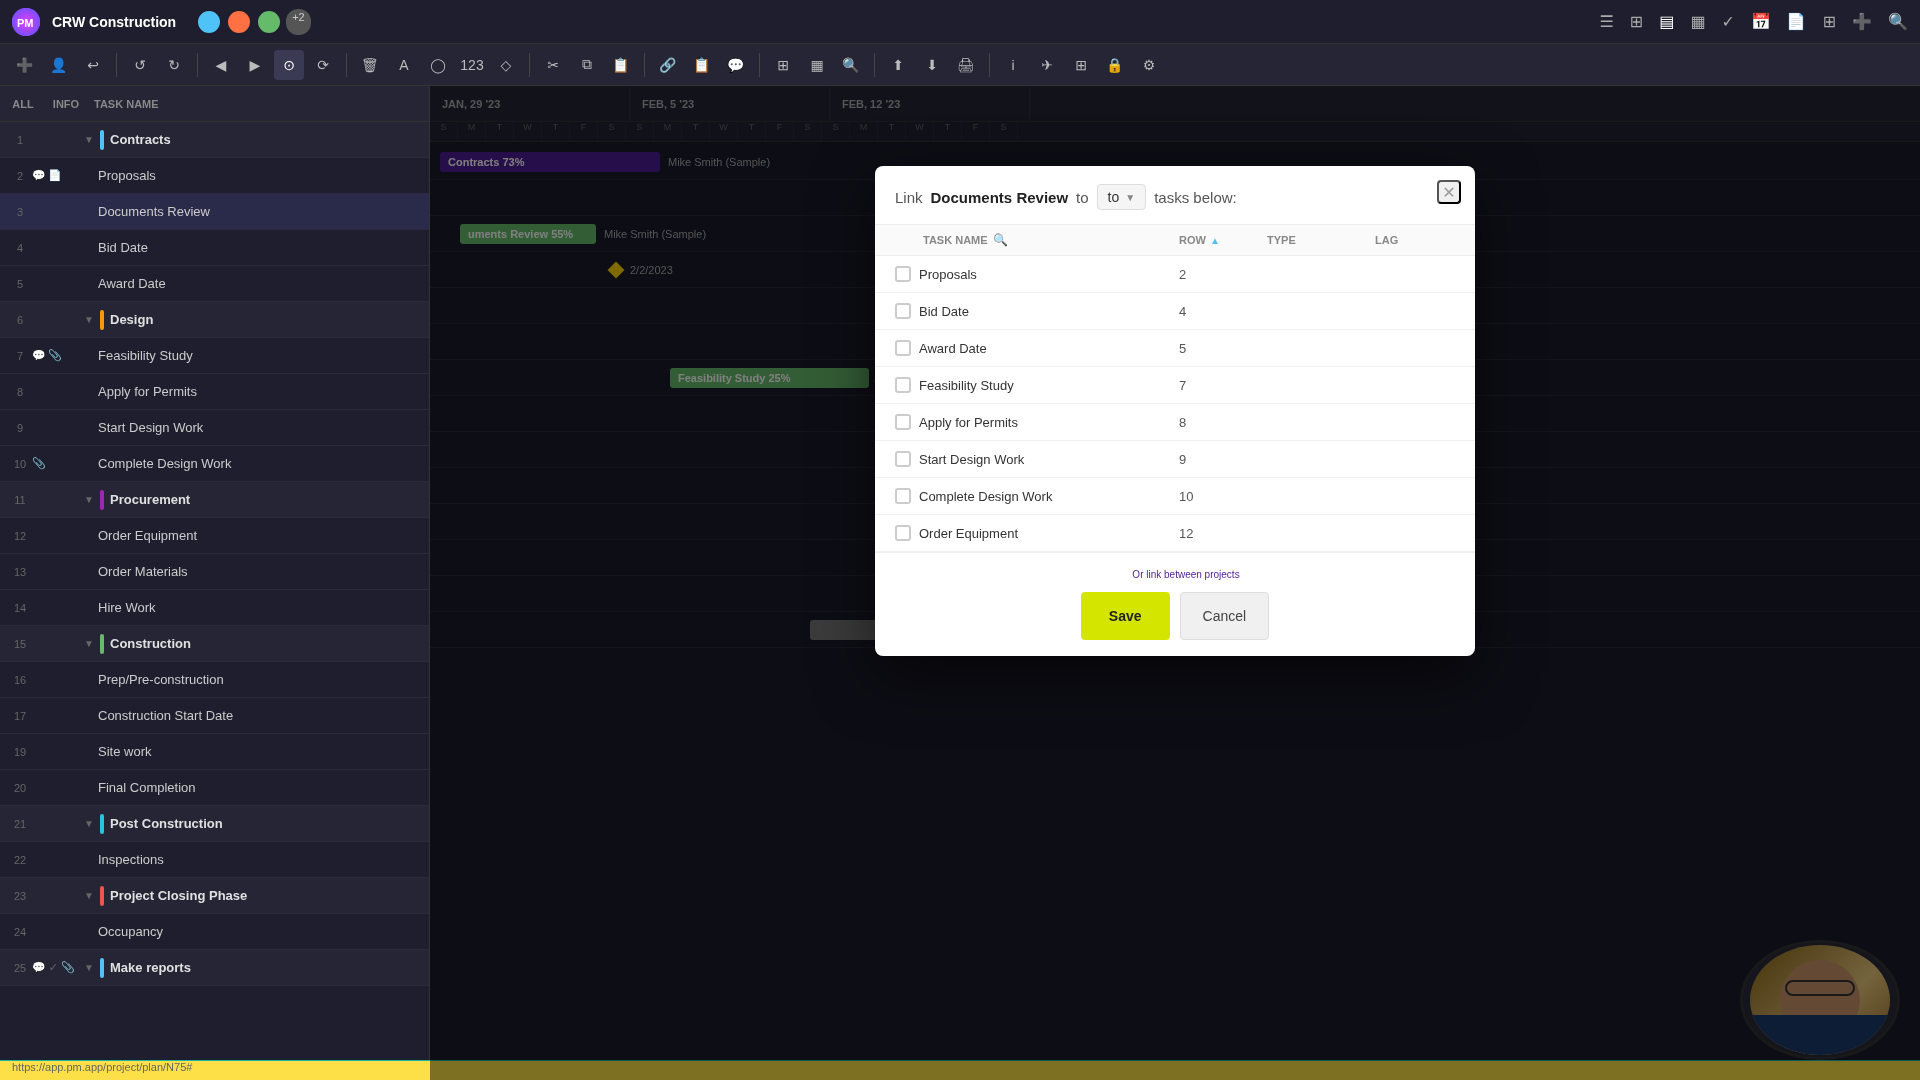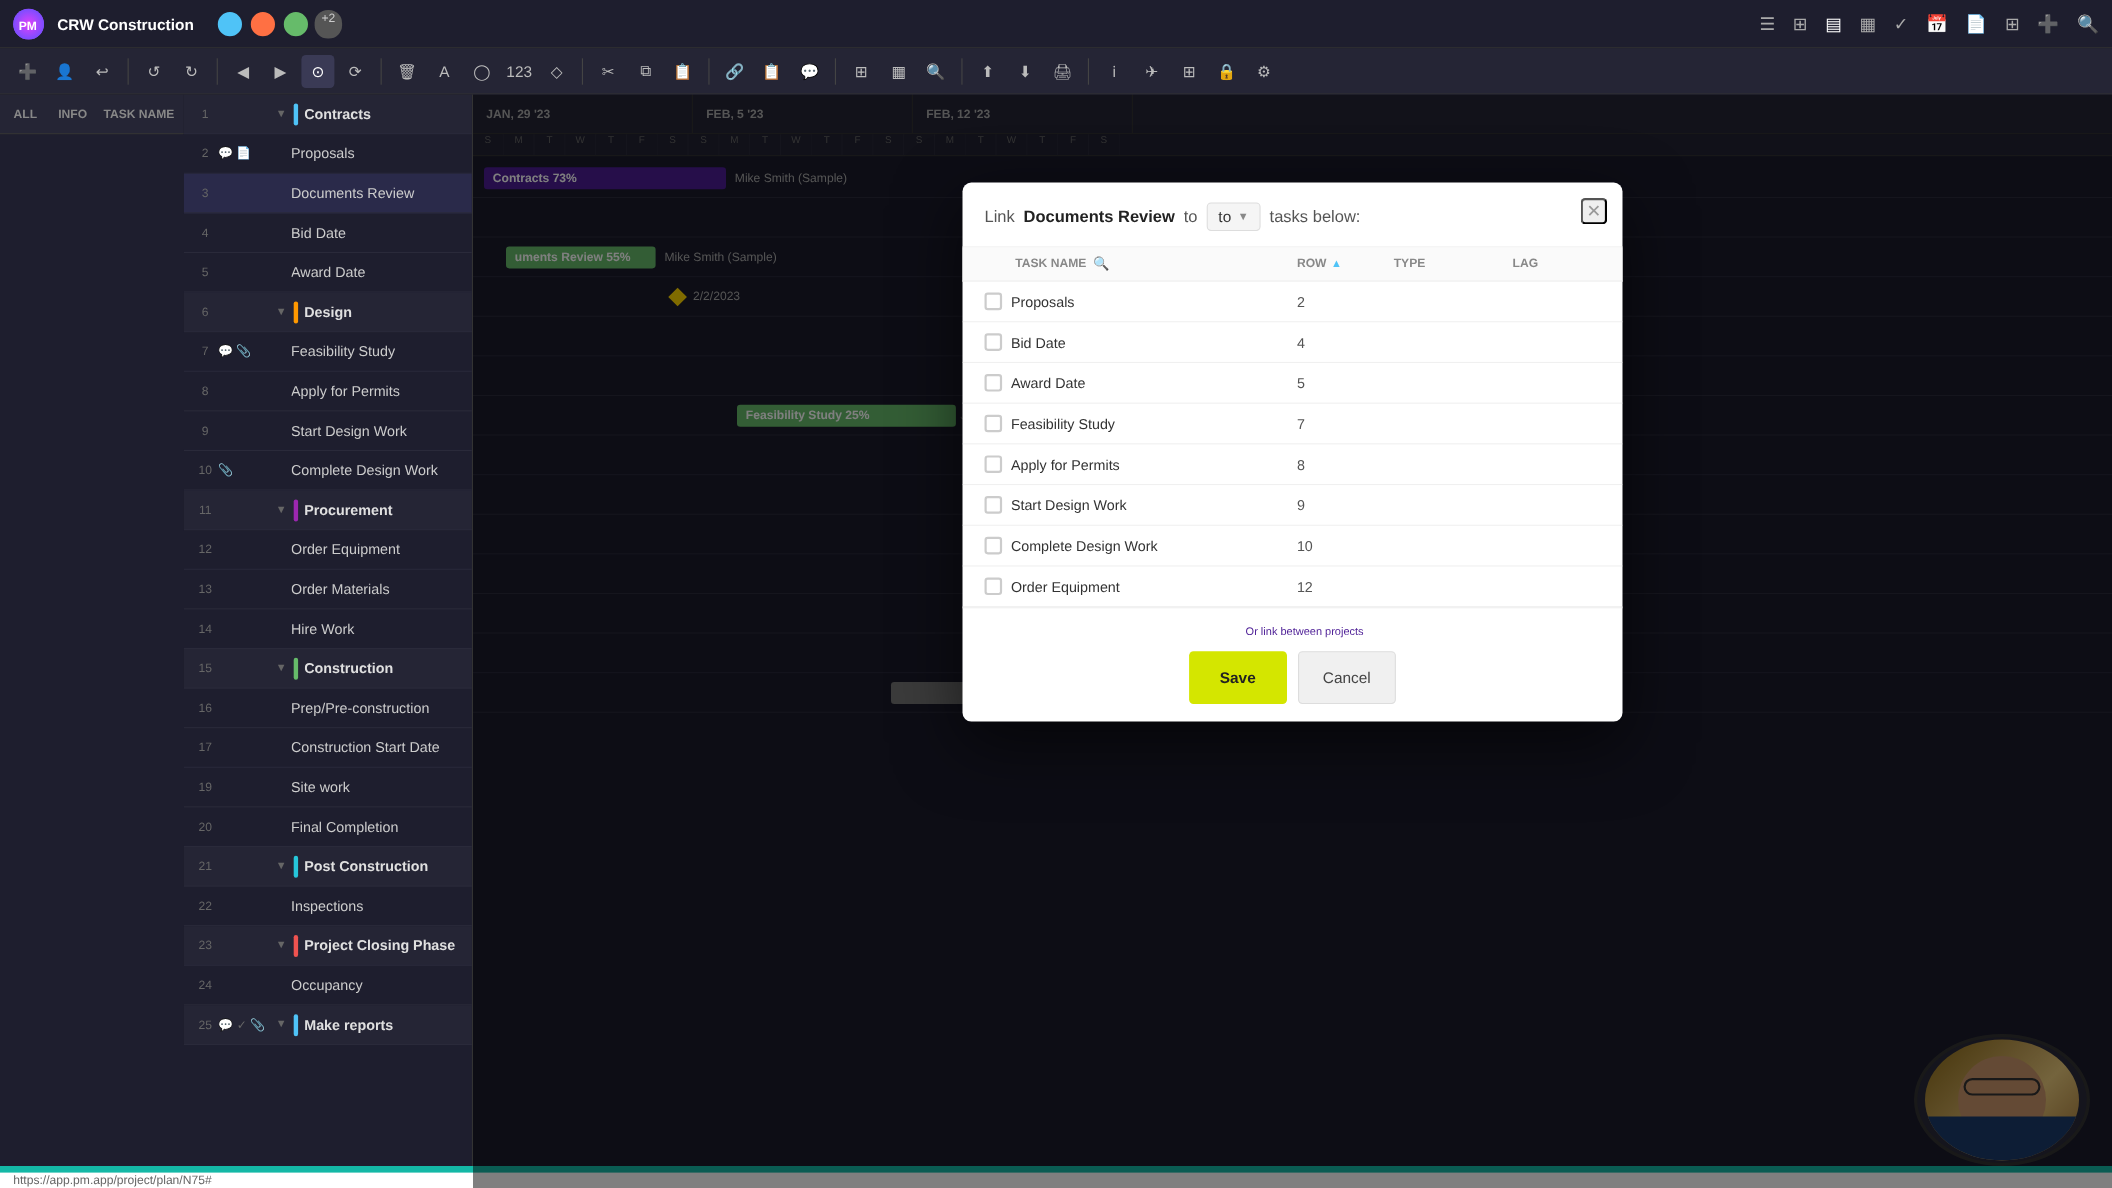--- a/index.html
+++ b/index.html
@@ -98,21 +98,21 @@
       display: flex;
       height: calc(1080px - 86px);
     }
 
     
     .left-panel {
       width: 430px;
       background: #1e1e2e;
       border-right: 1px solid #333;
       display: flex;
-      flex-direction: row;
+      flex-direction: column;
       overflow: hidden;
     }
 
     .column-header {
       display: flex;
       align-items: center;
       height: 36px;
       background: #252535;
       border-bottom: 1px solid #333;
       padding: 0 8px;
@@ -458,24 +458,23 @@
       position: relative;
       overflow: hidden;
     }
 
     .bottom-bar {
       position: absolute;
       bottom: 0;
       left: 0;
       right: 0;
       height: 20px;
-      background: #ffffff;
-      border-top: 6px solid #14b8a6;
-      display: flex;
-      align-items: center;
+      background: #fde047;
+      border-top: 1px solid #14b8a6;
+      display: flex;
       padding: 0 12px;
       font-size: 11px;
       color: #666;
     }
   </style>
 </head>
 <body>
 
 <div class="top-bar">
   <div class="top-bar-logo">

